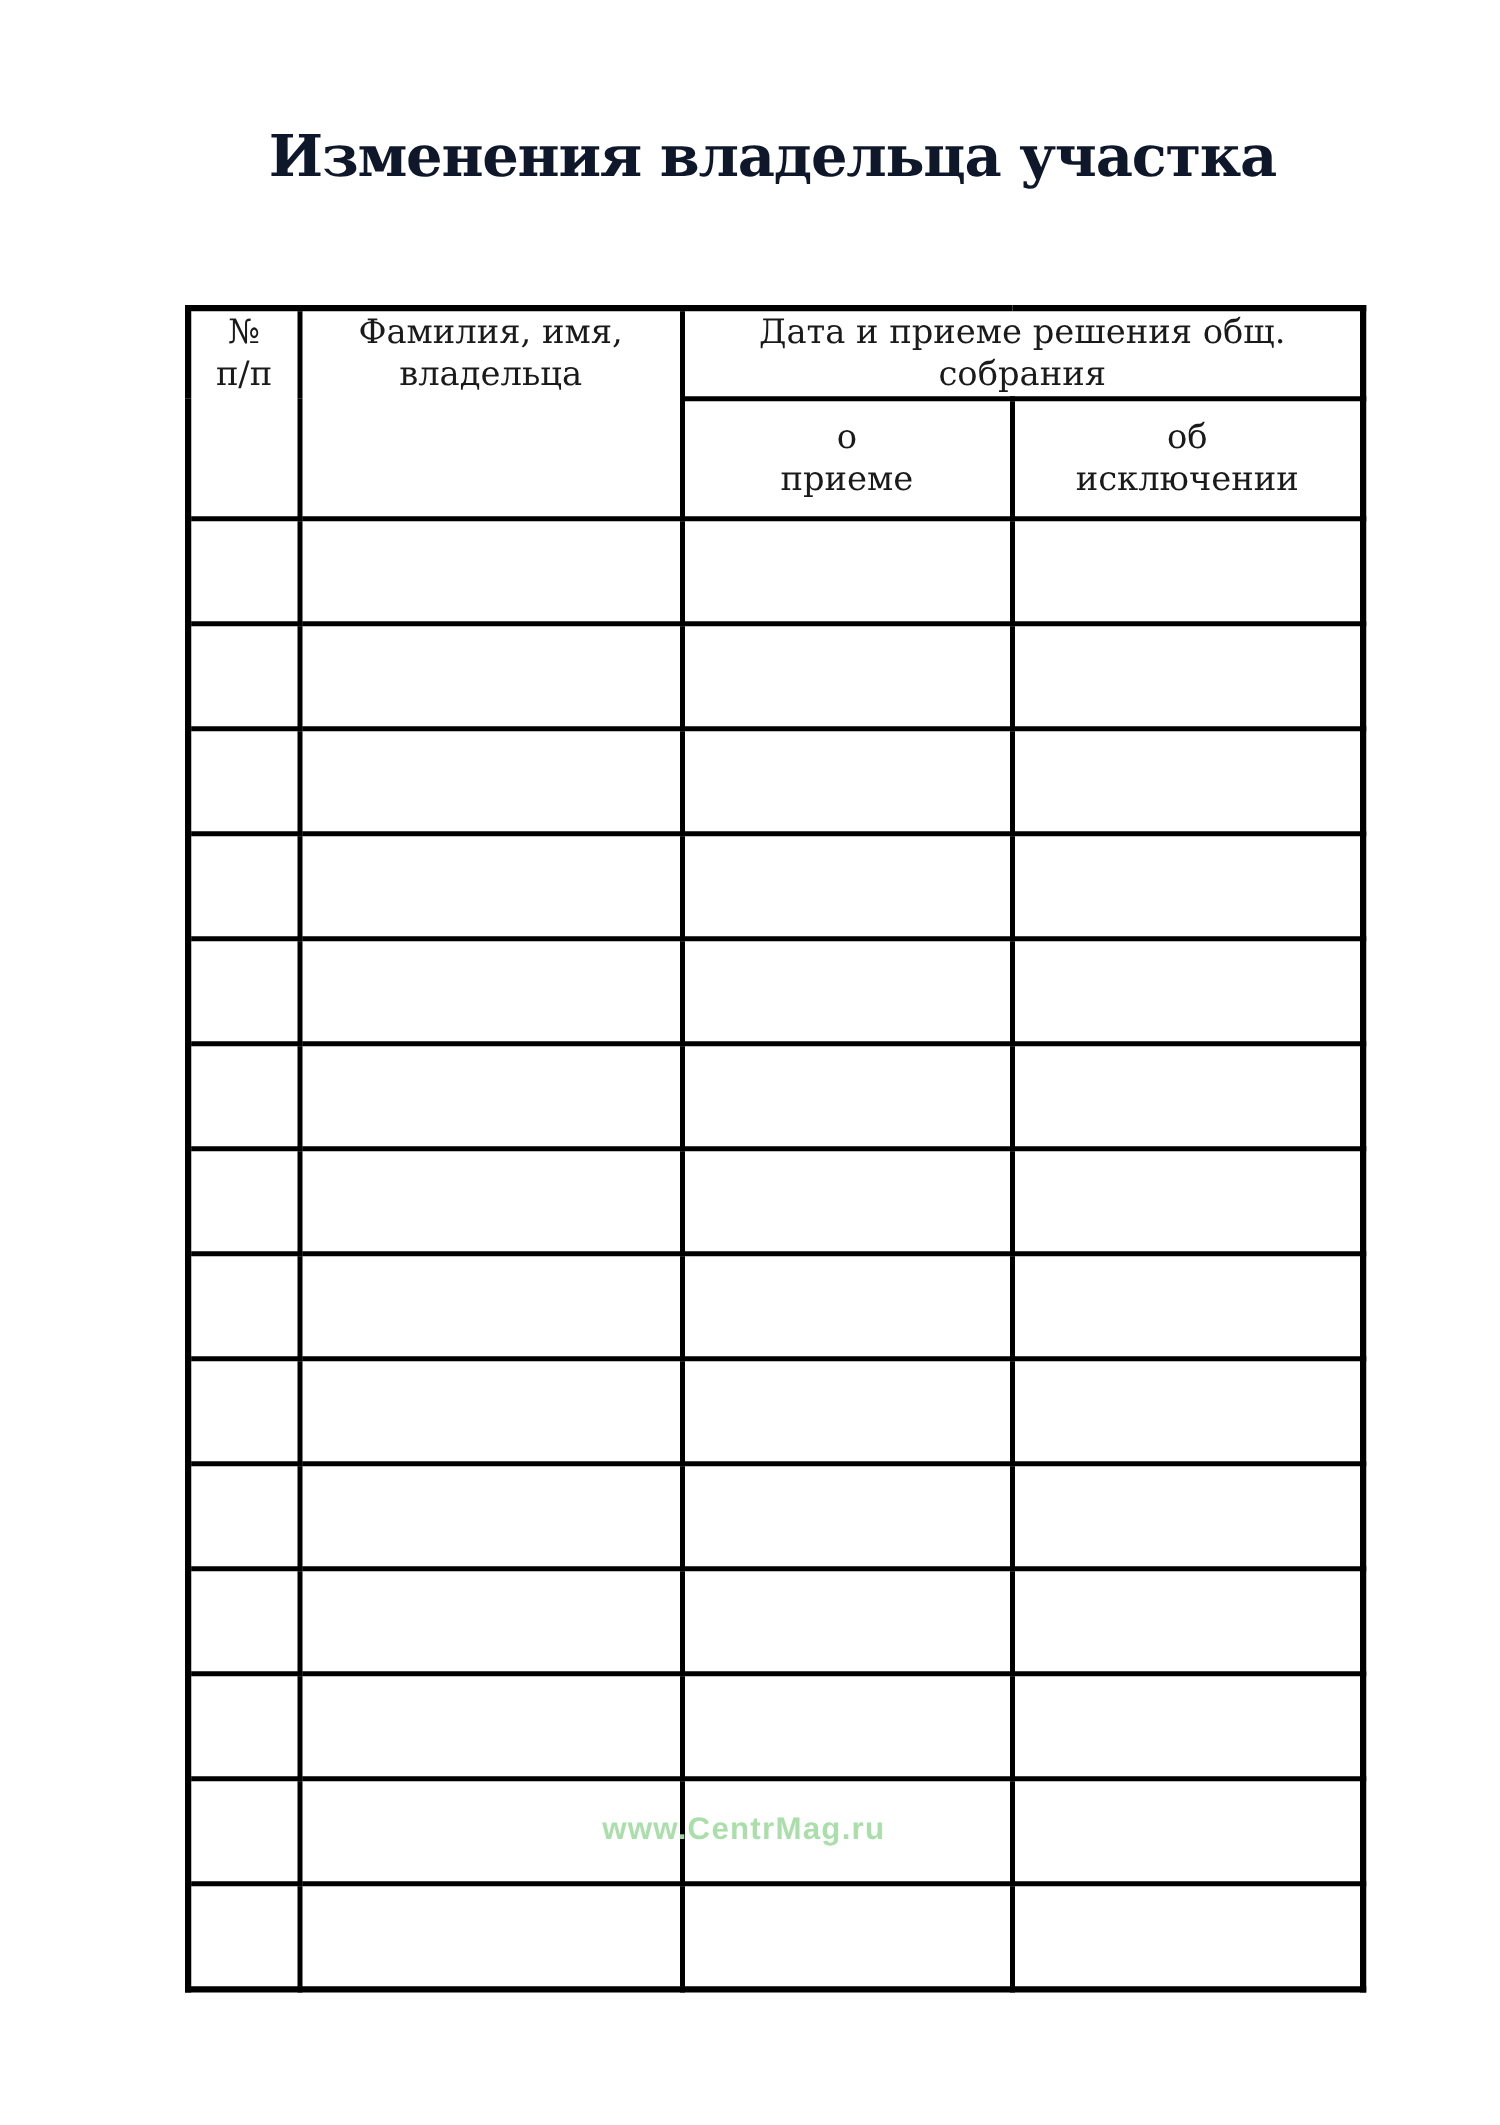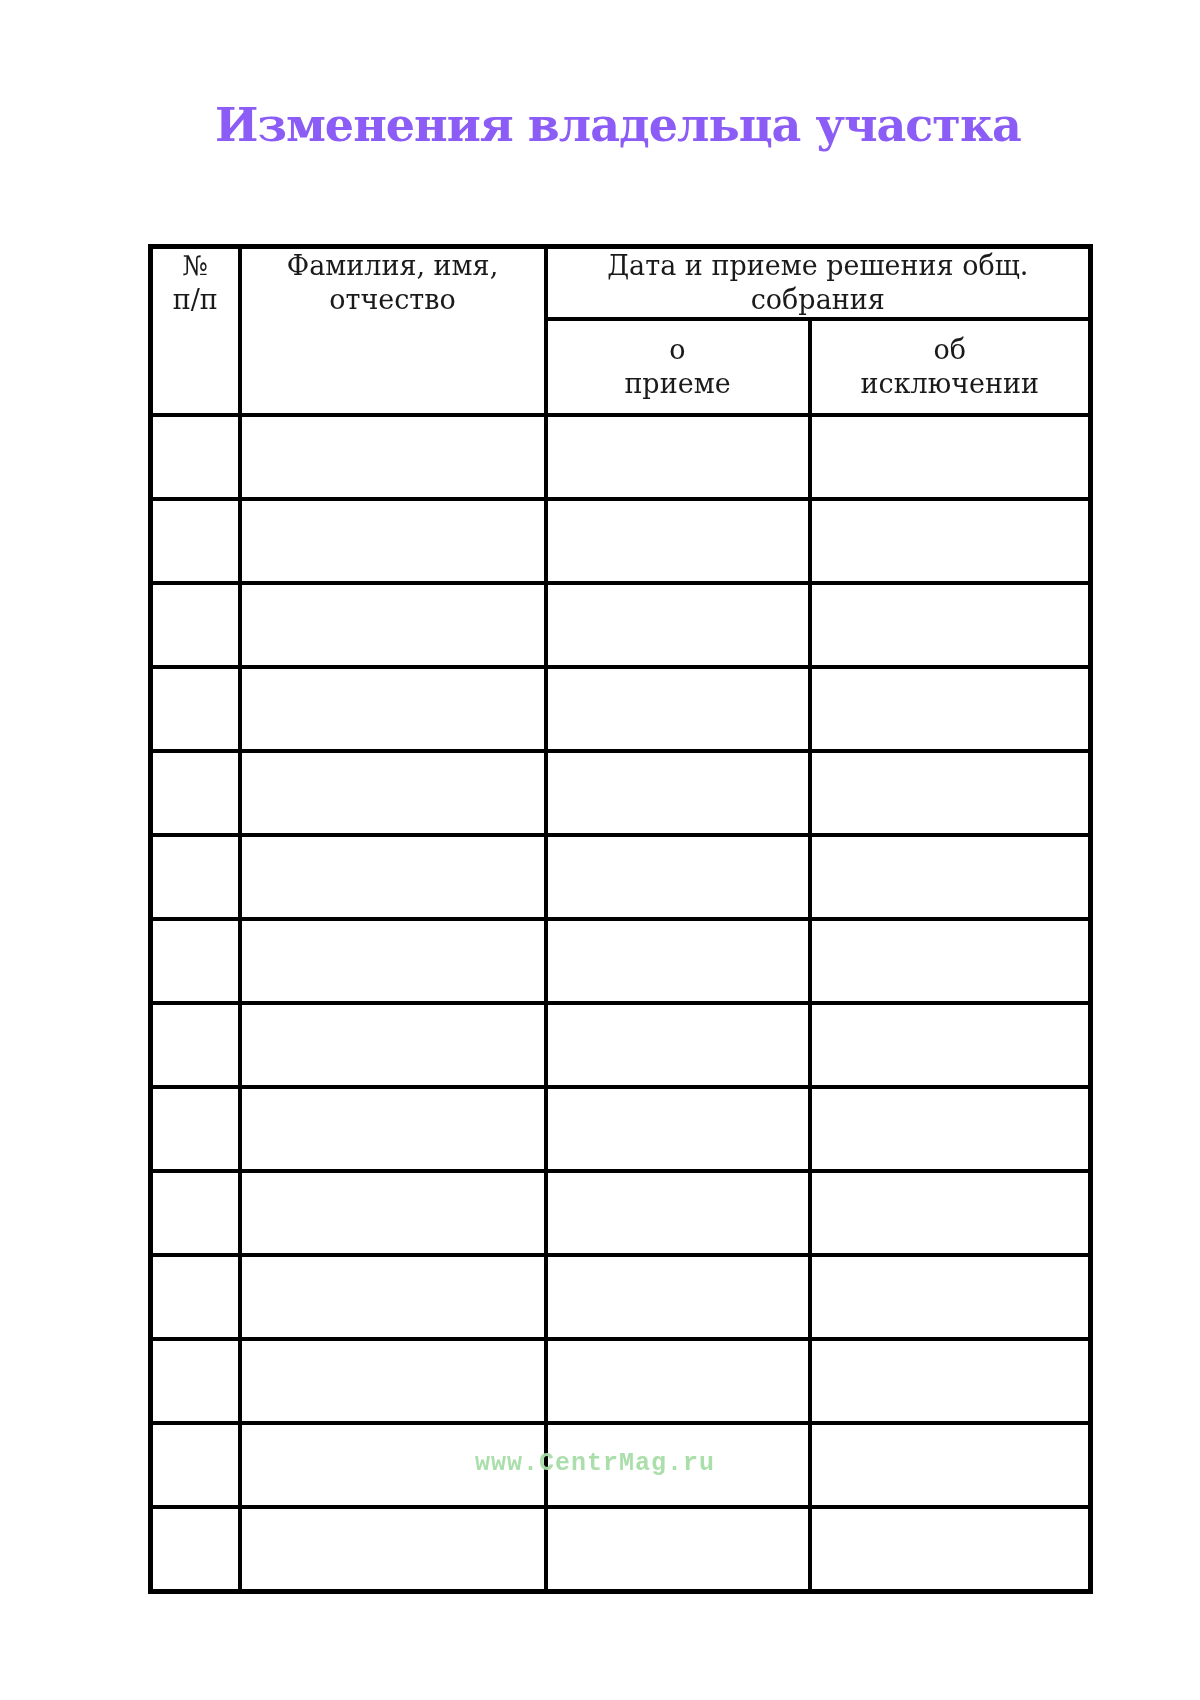--- a/index.html
+++ b/index.html
@@ -15,21 +15,21 @@
   .doc-title {
     position: absolute;
     left: 148px;
     top: 98px;
     width: 940px;
     text-align: center;
     font-family: "DejaVu Serif", "Liberation Serif", serif;
     font-weight: bold;
     font-size: 46px;
     letter-spacing: -1px;
-    color: #8b5cf6;
+    color: #0f172a;
     white-space: nowrap;
   }
   table.form-table {
     position: absolute;
     left: 148px;
     top: 244px;
     width: 940px;
     border-collapse: collapse;
     table-layout: fixed;
     border: 5px solid #000;
@@ -51,21 +51,21 @@
     vertical-align: top;
     padding-top: 9px;
   }
   td.span-head { vertical-align: middle; }
   td.sub-head  { vertical-align: middle; }
   .watermark {
     position: absolute;
     left: 595px;
     top: 1449px;
     transform: translateX(-50%);
-    font-family: Liberation Mono, monospace;
+    font-family: Liberation Sans, sans-serif;
     font-weight: bold;
     font-size: 25px;
     letter-spacing: 1px;
     opacity: 0.95;
     white-space: nowrap;
   }
 </style>
 </head>
 <body>
 
@@ -81,21 +81,21 @@
       <col style="width:281px">
     </colgroup>
     <tbody>
       <tr class="header-row-1">
         <td rowspan="2" class="merged-head">
           <span>№</span><br>
           <span>п/п</span>
         </td>
         <td rowspan="2" class="merged-head">
           <span>Фамилия, имя,</span><br>
-          <span>отчество</span>
+          <span>владельца</span>
         </td>
         <td colspan="2" class="span-head">Дата и приеме решения общ. собрания</td>
       </tr>
       <tr class="header-row-2">
         <td class="sub-head">
           <span>о</span><br>
           <span>приеме</span>
         </td>
         <td class="sub-head">
           <span>об</span><br>

